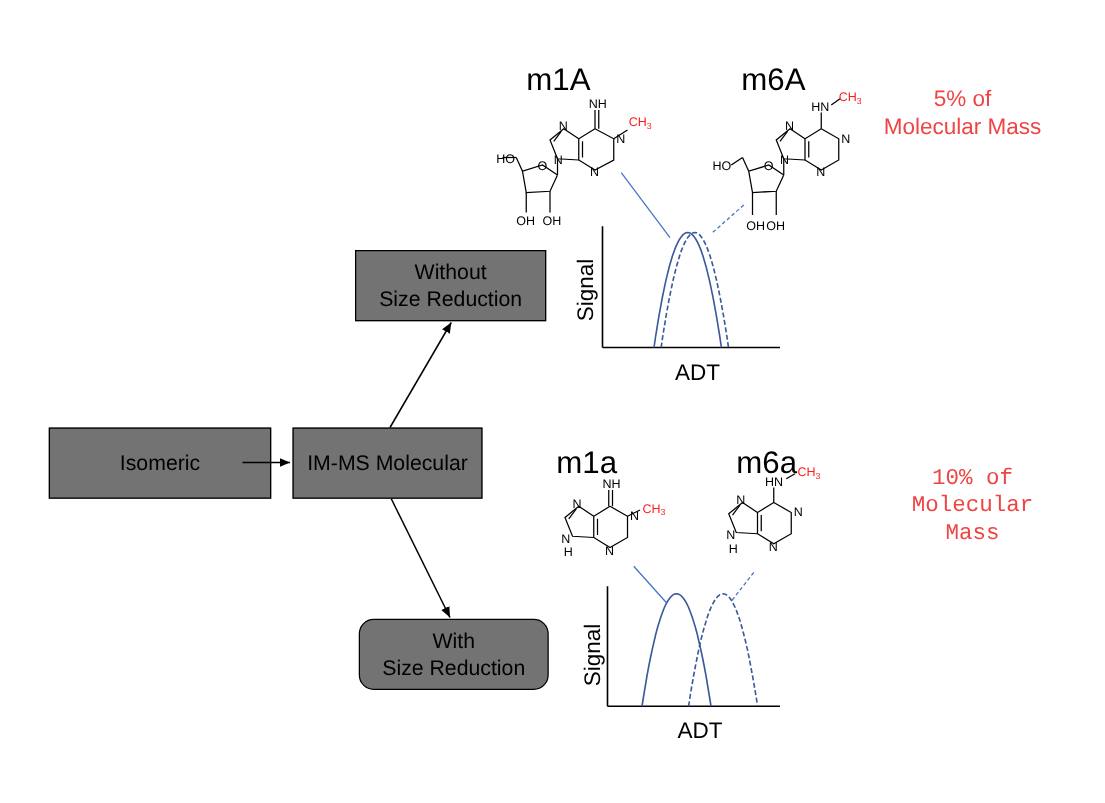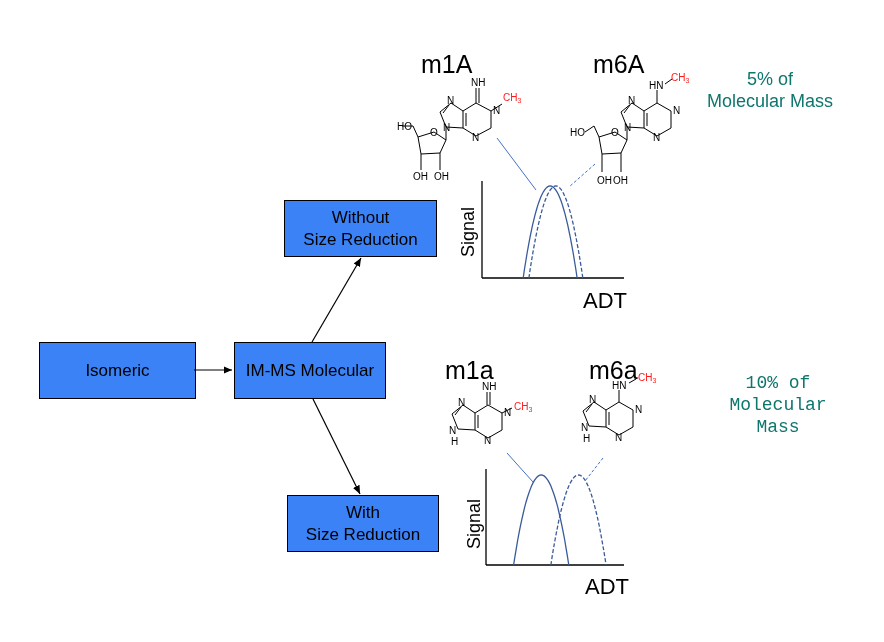--- a/index.html
+++ b/index.html
@@ -1,50 +1,50 @@
 <!DOCTYPE html>
 <html><head>
 <meta charset="utf-8">
 <style>
   html, body { margin: 0; padding: 0; background: #ffffff; }
   body { width: 884px; height: 642px; position: relative; overflow: hidden;
          font-family: "Liberation Sans", sans-serif; color: #000; }
-  .box { position: absolute; border: 1.3px solid #000; background: #3b82f6;
+  .box { position: absolute; border: 1.3px solid #000; background: #737373;
          display: flex; align-items: center; justify-content: center;
          text-align: center; font-size: 17px; line-height: 22px; box-sizing: border-box; }
   .box span { display: block; }
   .label { position: absolute; font-size: 25px; }
-  .pct { position: absolute; font-size: 18px; text-align: center; line-height: 22px; color: #0f766e; }
+  .pct { position: absolute; font-size: 18px; text-align: center; line-height: 22px; color: #ef4444; }
   svg.overlay { position: absolute; left: 0; top: 0; }
-  .axis-label { position: absolute; font-size: 22px; margin-left: 43px; }
+  .axis-label { position: absolute; font-size: 18px; }
   .ylabel { position: absolute; font-size: 18px; transform: rotate(-90deg); transform-origin: left top; }
 </style>
 </head>
 <body>
 
-<div class="box" style="left:39px; top:342px; width:157px; height:57px;">
+<div class="box" style="left:39px; top:342px; width:178px; height:57px;">
   <div>
     <span>Isomeric</span>
   </div>
 </div>
 
 <div class="box" style="left:234px; top:342px; width:152px; height:57px;">
   <div>
     <span>IM-MS Molecular</span>
   </div>
 </div>
 
 <div class="box" style="left:284px; top:200px; width:153px; height:57px;">
   <div>
     <span>Without</span>
     <span>Size Reduction</span>
   </div>
 </div>
 
-<div class="box" style="left:287px; top:495px; width:152px; height:57px;">
+<div class="box" style="left:287px; top:495px; width:152px; height:57px;border-radius:12px;">
   <div>
     <span>With</span>
     <span>Size Reduction</span>
   </div>
 </div>
 
 <svg class="overlay" width="884" height="642">
   <defs>
     <marker id="arrowhead" markerWidth="8" markerHeight="8" refX="7" refY="4" orient="auto">
       <path d="M0,1 L7,4 L0,7 Z" fill="#000"></path>

